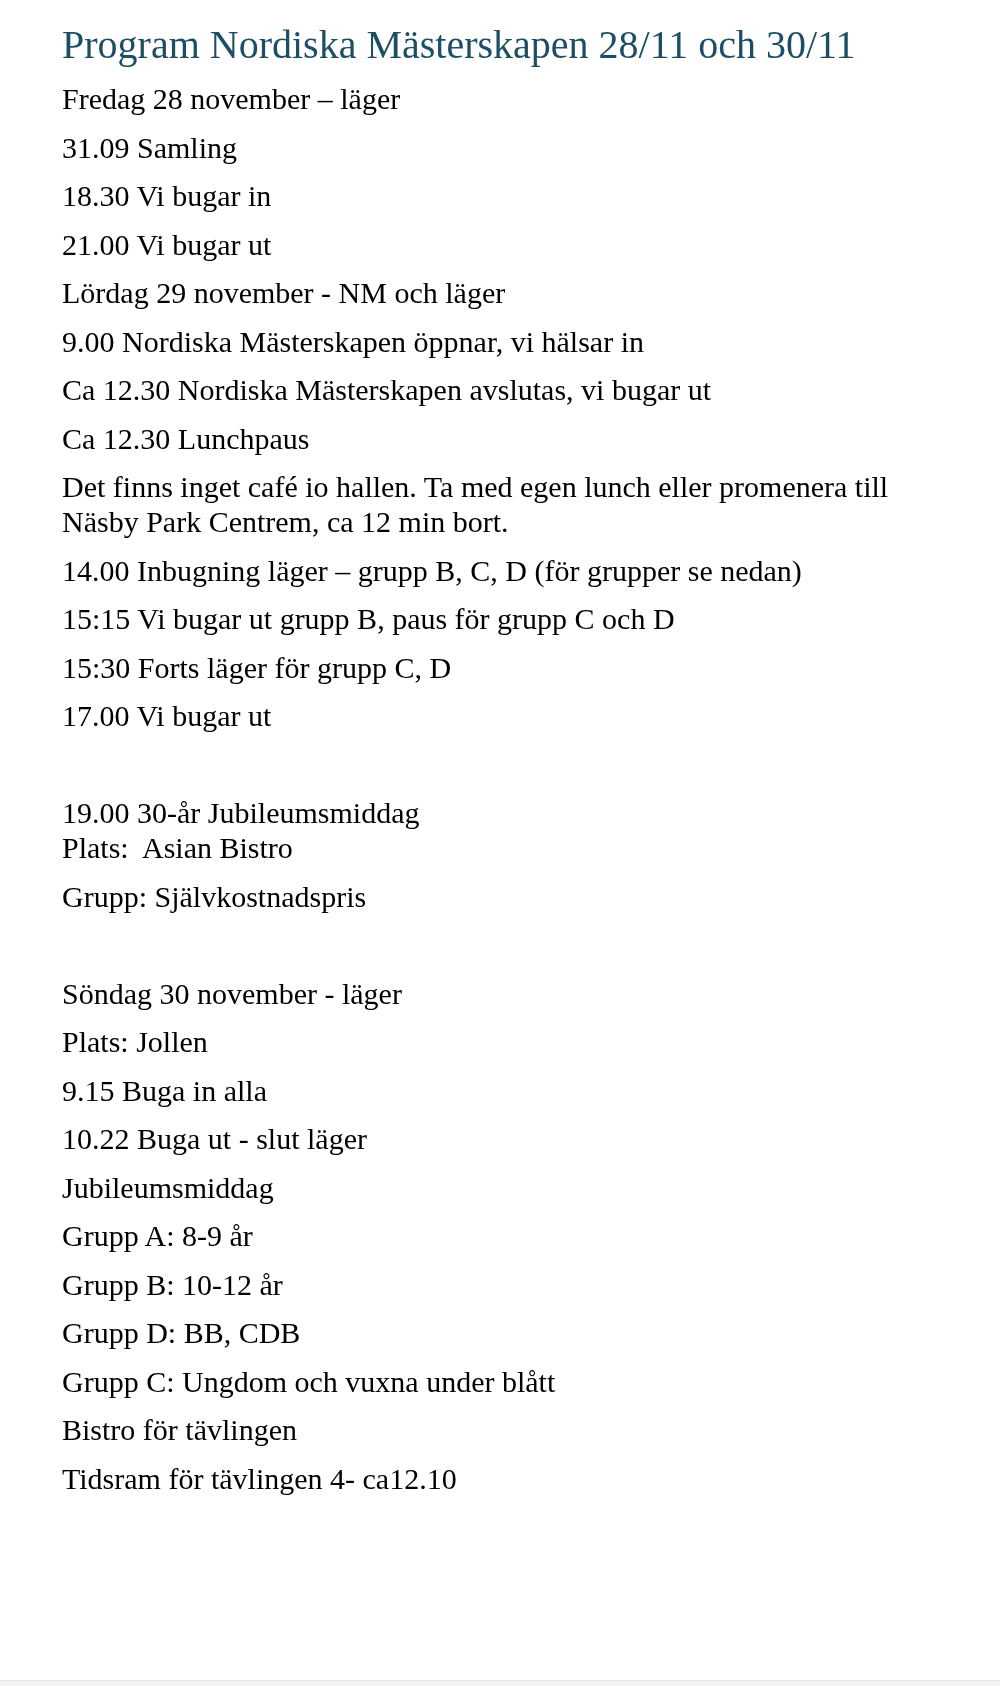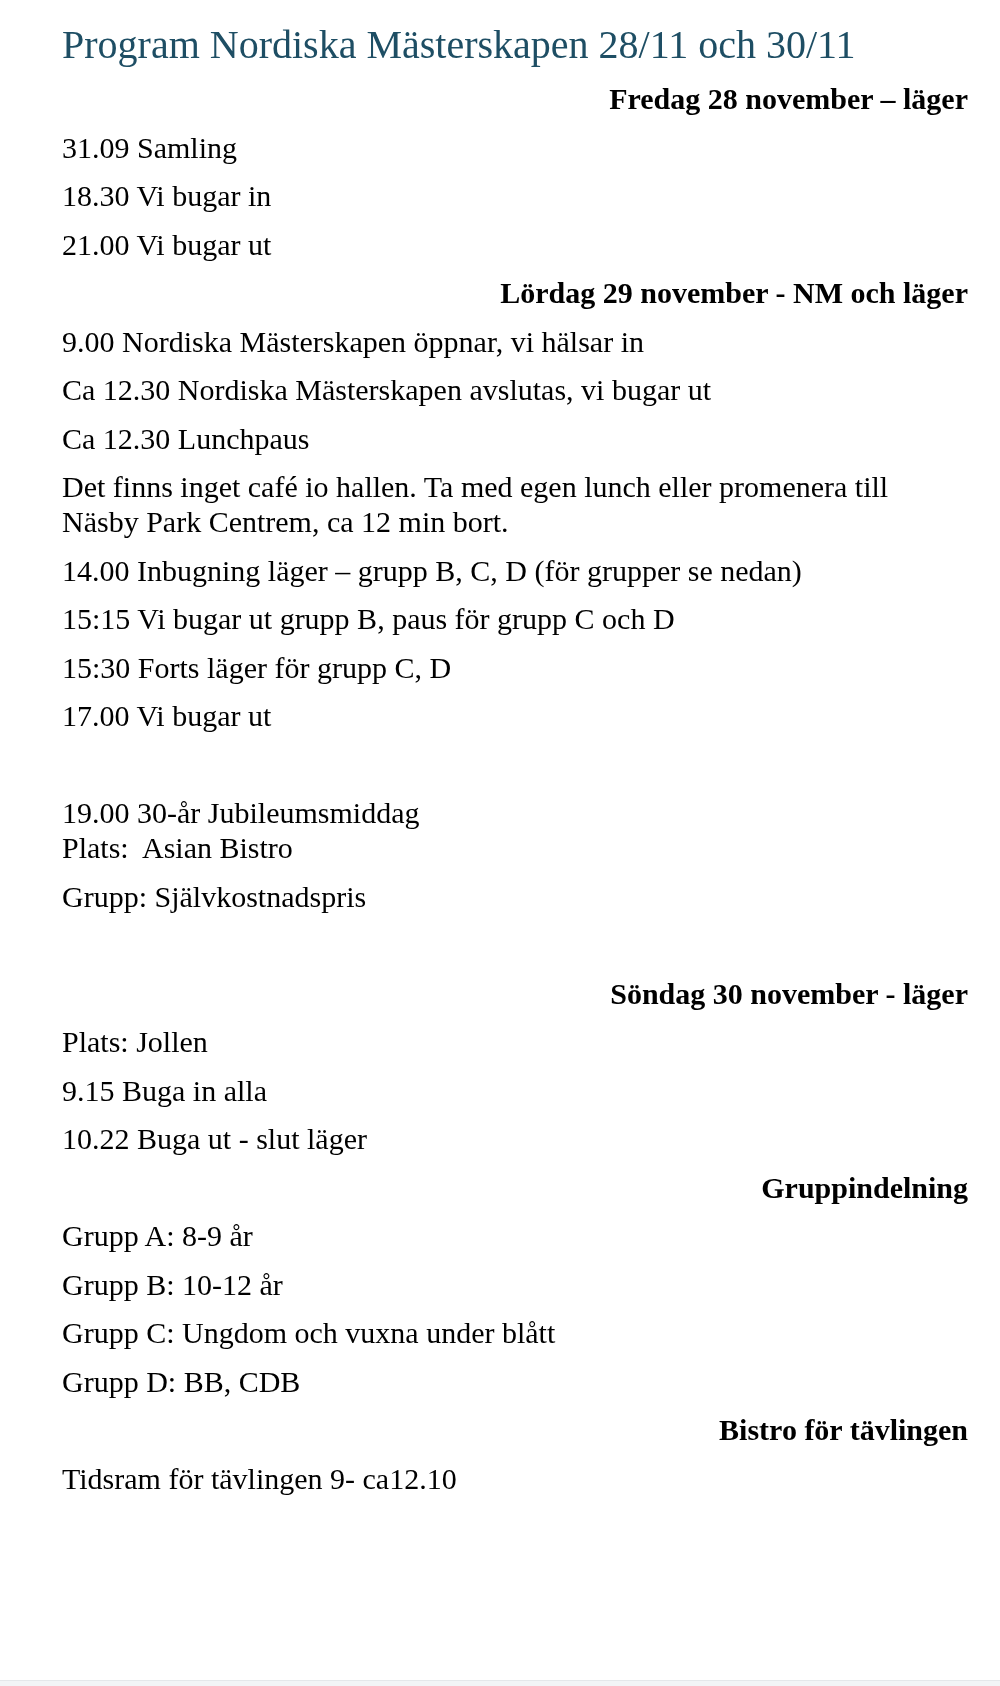--- a/index.html
+++ b/index.html
@@ -12,41 +12,40 @@
     height: 1686px;
     background: var(--page-bg, #ffffff);
     overflow: hidden;
     position: relative;
     font-family: "Liberation Serif", "DejaVu Serif", serif;
   }
   .page {
     box-sizing: border-box;
     width: 1000px;
     height: 1686px;
-    padding: 22px 32px 0 62px;
+    padding: 22px 18px 0 62px;
     border-radius: 17px;
   }
   .doc-title {
     font-size: 40px;
     line-height: 46px;
     font-weight: 400;
     color: var(--title-color, #1e4e64);
     margin: 0 0 13px 0;
     white-space: pre;
   }
   .para {
     font-size: 30px;
     line-height: 35px;
     margin: 0 0 13.5px 0;
     white-space: pre;
     color: var(--body-color, #000000);
   }
   .para.heading {
-    font-weight: 700;
-    text-align: right;
+    font-weight: 400;
   }
   .para.spacer {
     min-height: 35px;
   }
   .bottom-strip {
     position: absolute;
     left: 0;
     right: 0;
     bottom: 0;
     height: 5px;
@@ -78,23 +77,23 @@
       <p class="para body">17.00 Vi bugar ut</p>
       <p class="para spacer"></p>
       <p class="para body">19.00 30-år Jubileumsmiddag
 Plats:  Asian Bistro</p>
       <p class="para body">Grupp: Självkostnadspris</p>
       <p class="para spacer"></p>
       <p class="para heading">Söndag 30 november - läger</p>
       <p class="para body">Plats: Jollen</p>
       <p class="para body">9.15 Buga in alla</p>
       <p class="para body">10.22 Buga ut - slut läger</p>
-      <p class="para heading">Gruppindelning</p>
+      <p class="para heading">Jubileumsmiddag</p>
       <p class="para body">Grupp A: 8-9 år</p>
       <p class="para body">Grupp B: 10-12 år</p>
+      <p class="para body">Grupp D: BB, CDB</p>
       <p class="para body">Grupp C: Ungdom och vuxna under blått</p>
-      <p class="para body">Grupp D: BB, CDB</p>
       <p class="para heading">Bistro för tävlingen</p>
-      <p class="para body">Tidsram för tävlingen 9- ca12.10</p>
+      <p class="para body">Tidsram för tävlingen 4- ca12.10</p>
     </div>
 </div>
 
 <div class="bottom-strip"></div>
 
 </body></html>

